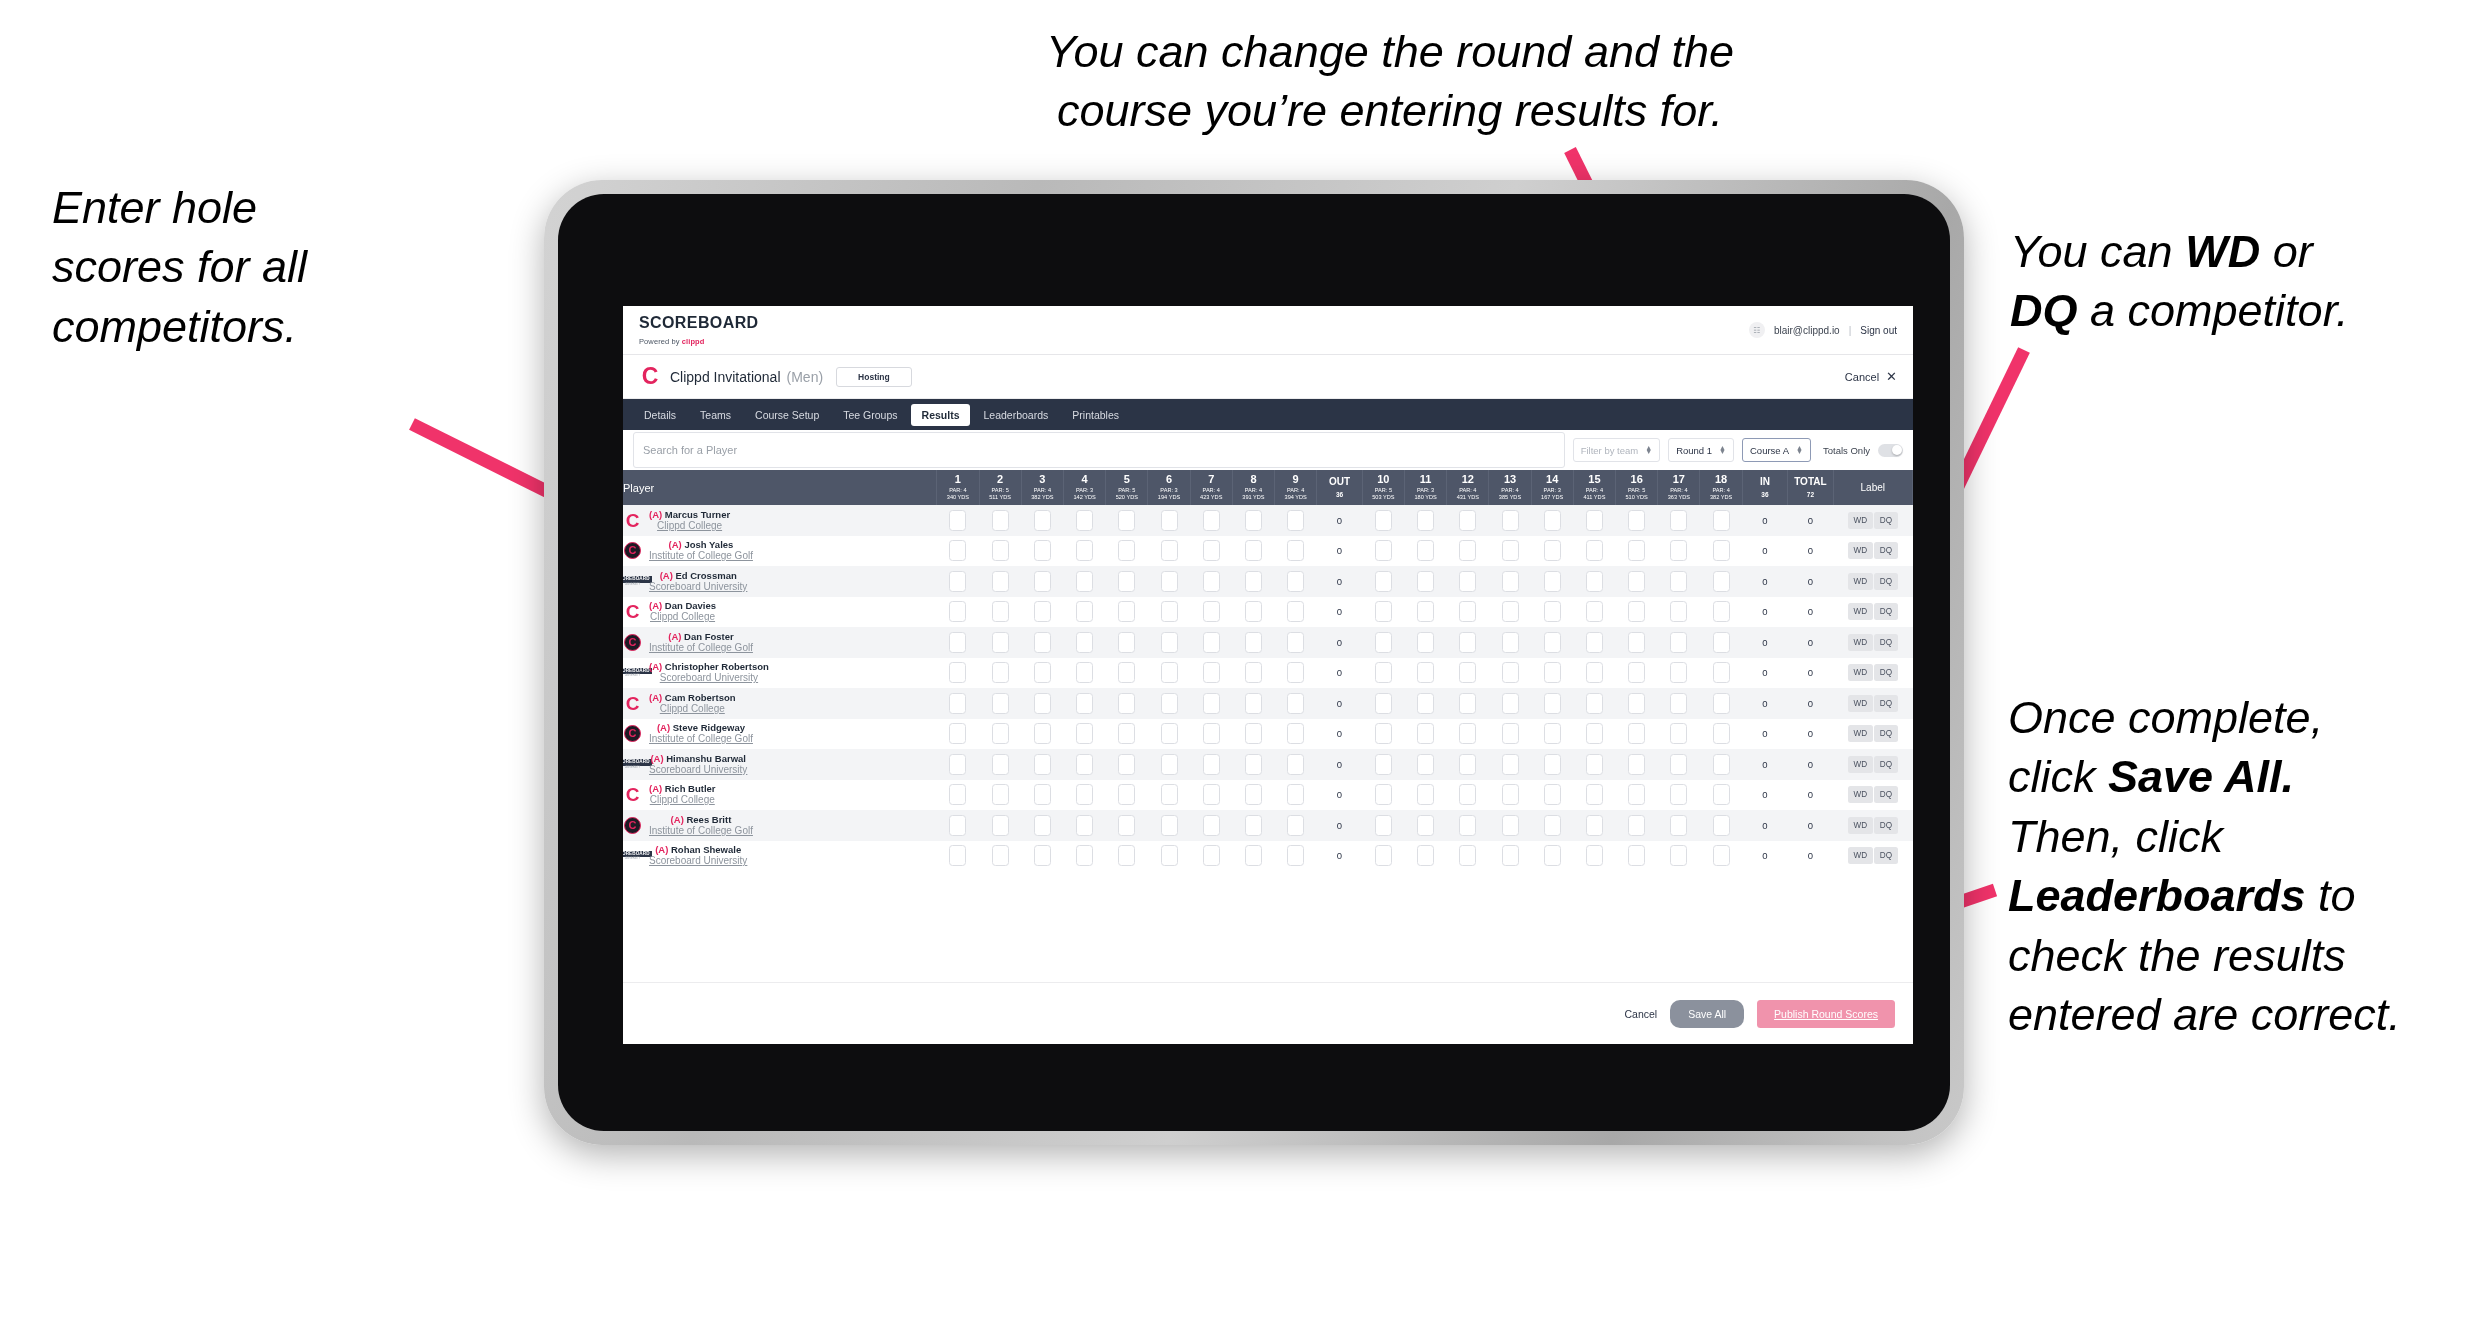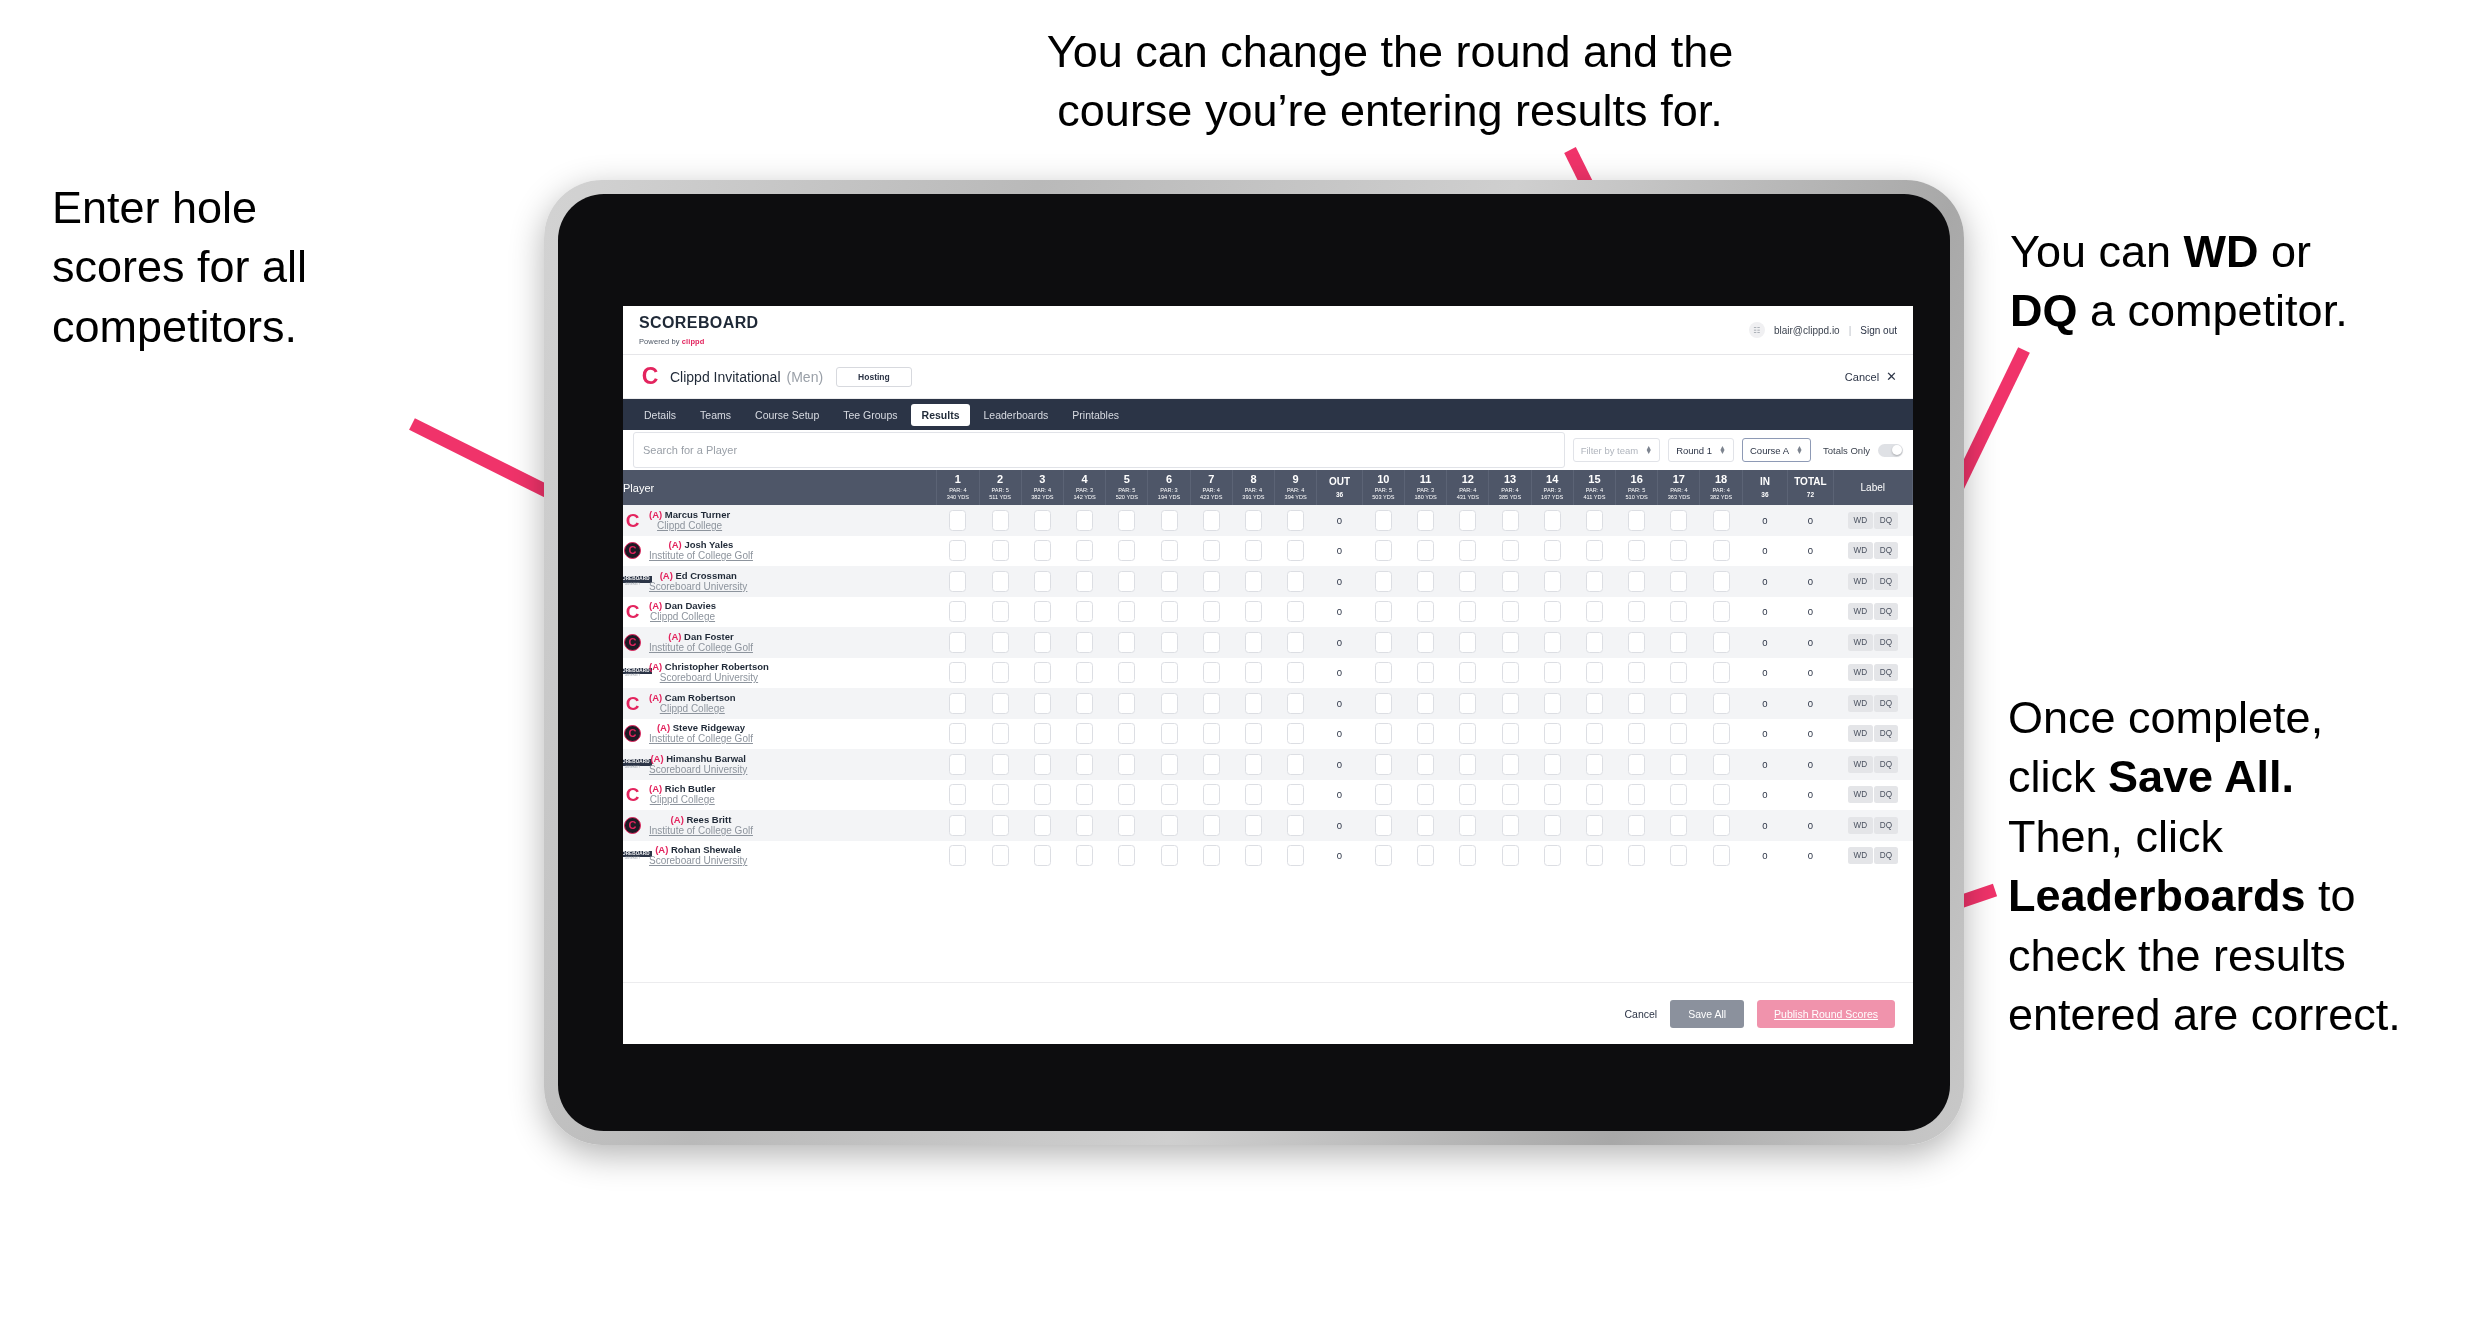--- a/index.html
+++ b/index.html
@@ -12,20 +12,21 @@
   #stage { position: relative; width: 2489px; height: 1339px; }
 
   
   .anno {
     position: absolute;
     color: #000;
     font-size: 45px;
     line-height: 1.32;
     font-family: "Liberation Sans", sans-serif;
     white-space: pre-line;
+    font-style: italic;
   }
   .anno b { font-weight: bold; }
   #anno-top   { left: 910px; top: 22px;  width: 960px; text-align: center; }
   #anno-left  { left: 52px;  top: 178px; width: 400px; }
   #anno-wd    { left: 2010px; top: 222px; width: 460px; }
   #anno-save  { left: 2008px; top: 688px; width: 470px; }
 
   
   .arrow-svg { position: absolute; overflow: visible; pointer-events: none; }
 
@@ -209,21 +210,21 @@
 
   
   .footer {
     height:62px; background:#fff; border-top:1px solid #ececee;
     display:flex; align-items:center; justify-content:flex-end;
     padding:0 18px; gap:13px; flex:none;
   }
   .btn-cancel { font-size:10.5px; color:#2c3446; cursor:pointer; background:none; border:none;
     font-family:"Liberation Sans",sans-serif; }
   .btn-save {
-    background:#8b919d; color:#fff; font-size:10.5px; border:none; border-radius:3px;
+    background:#8b919d; color:#fff; font-size:10.5px; border:none; border-radius:10px;
     padding:8px 18px; cursor:pointer; font-family:"Liberation Sans",sans-serif;
   }
   .btn-publish {
     background:#f093ac; color:#fff; font-size:10.5px; border:none; border-radius:3.5px;
     padding:8px 17px; cursor:pointer; font-family:"Liberation Sans",sans-serif;text-decoration:underline;
   }
   .spacer-row { height:34px; background:#fff; }
 </style>
 </head>
 <body>

